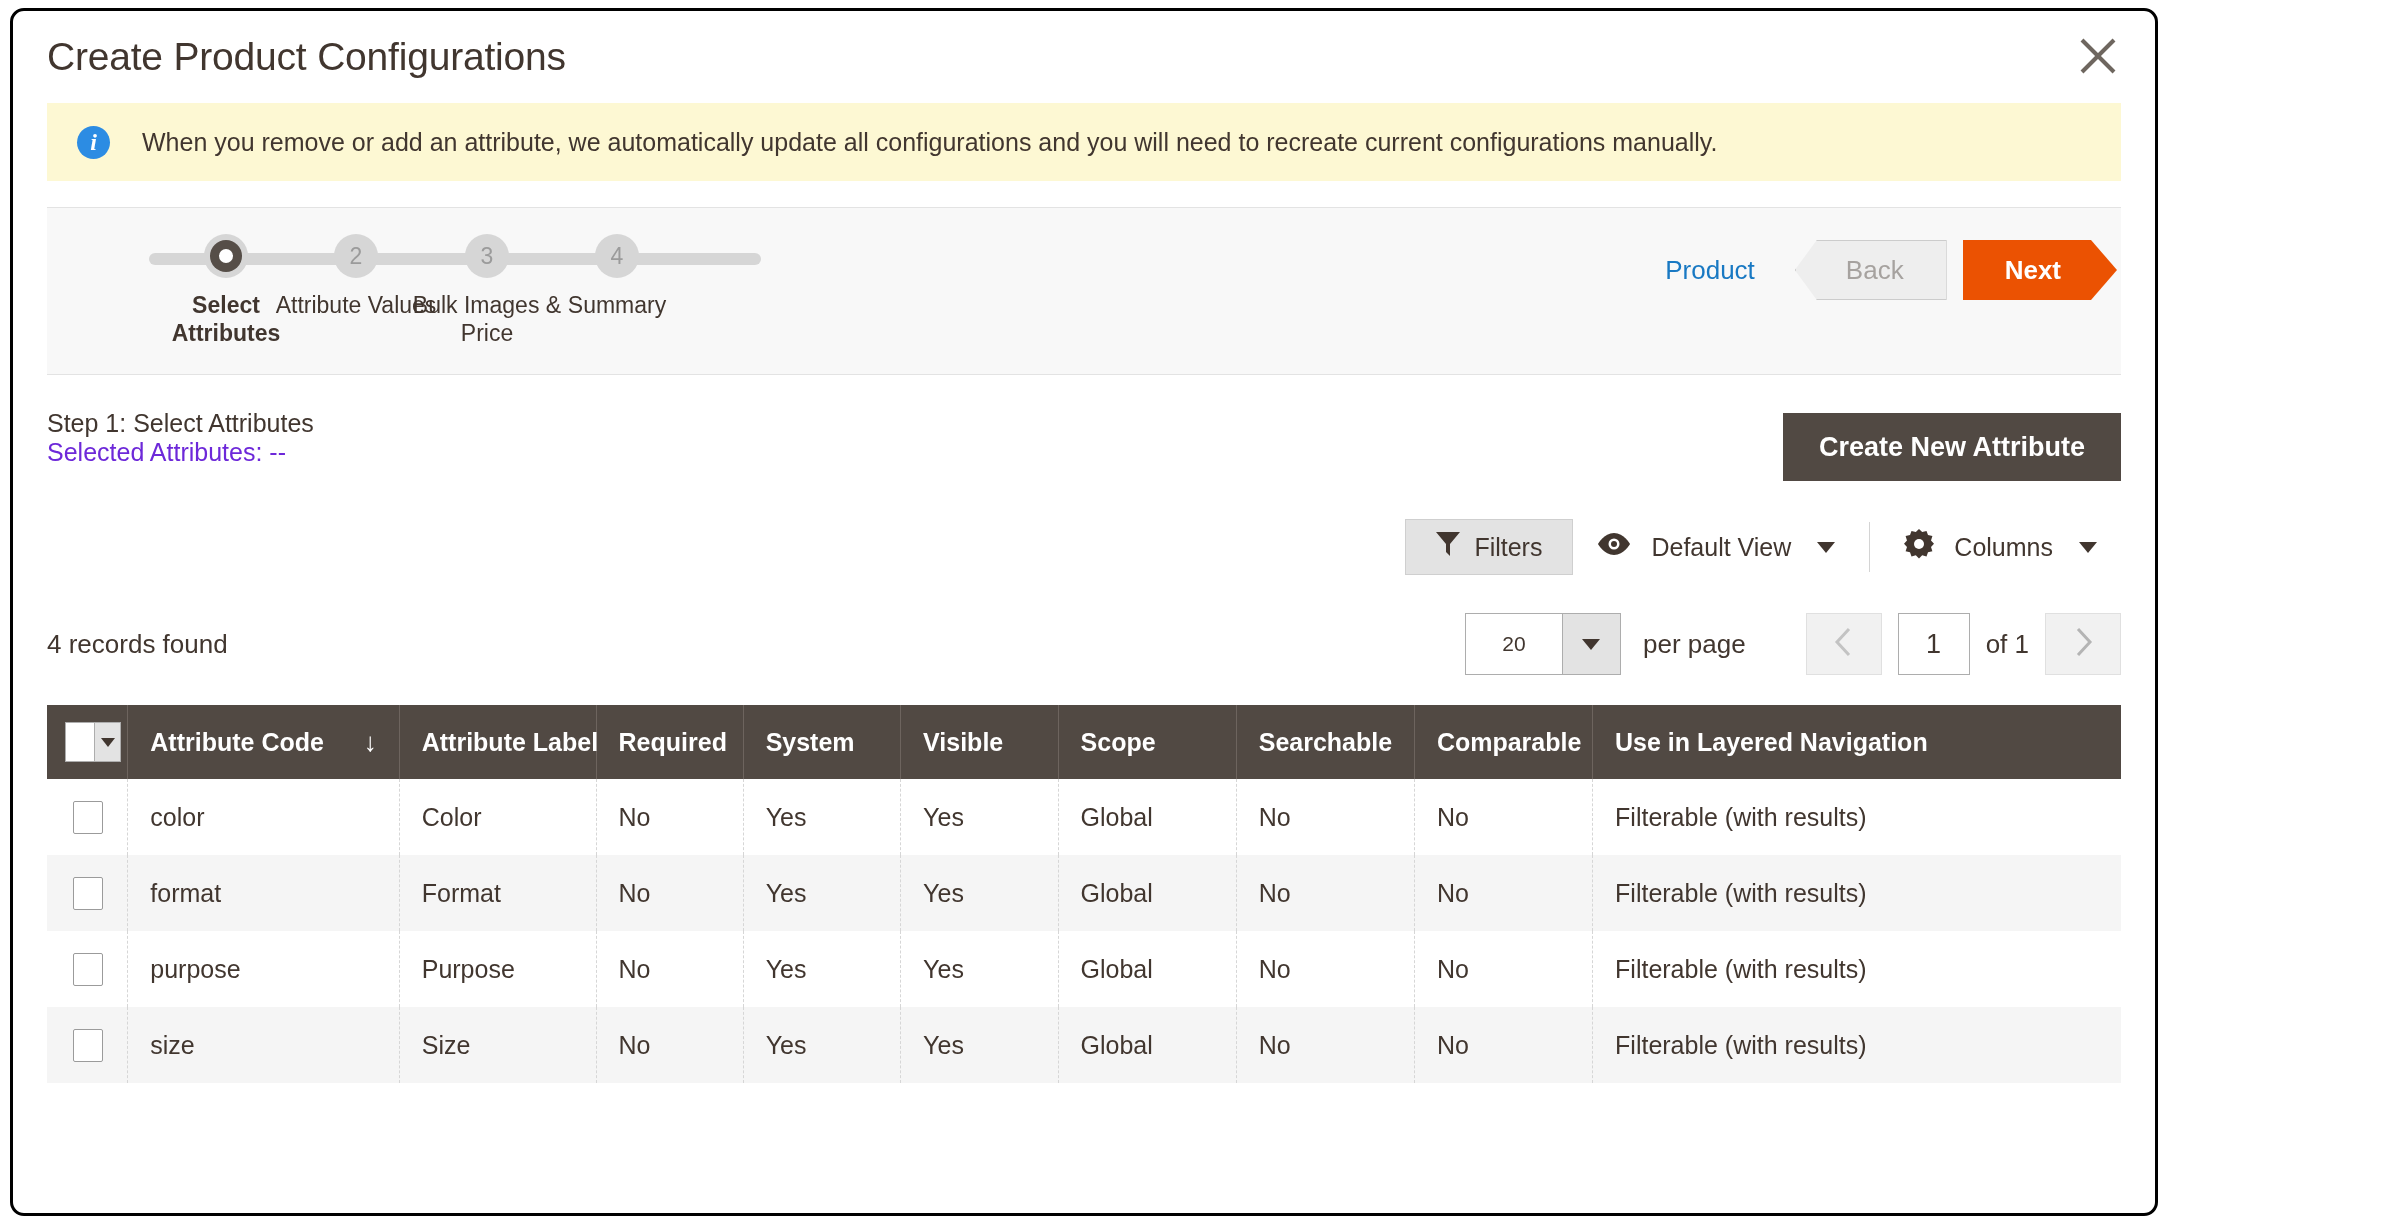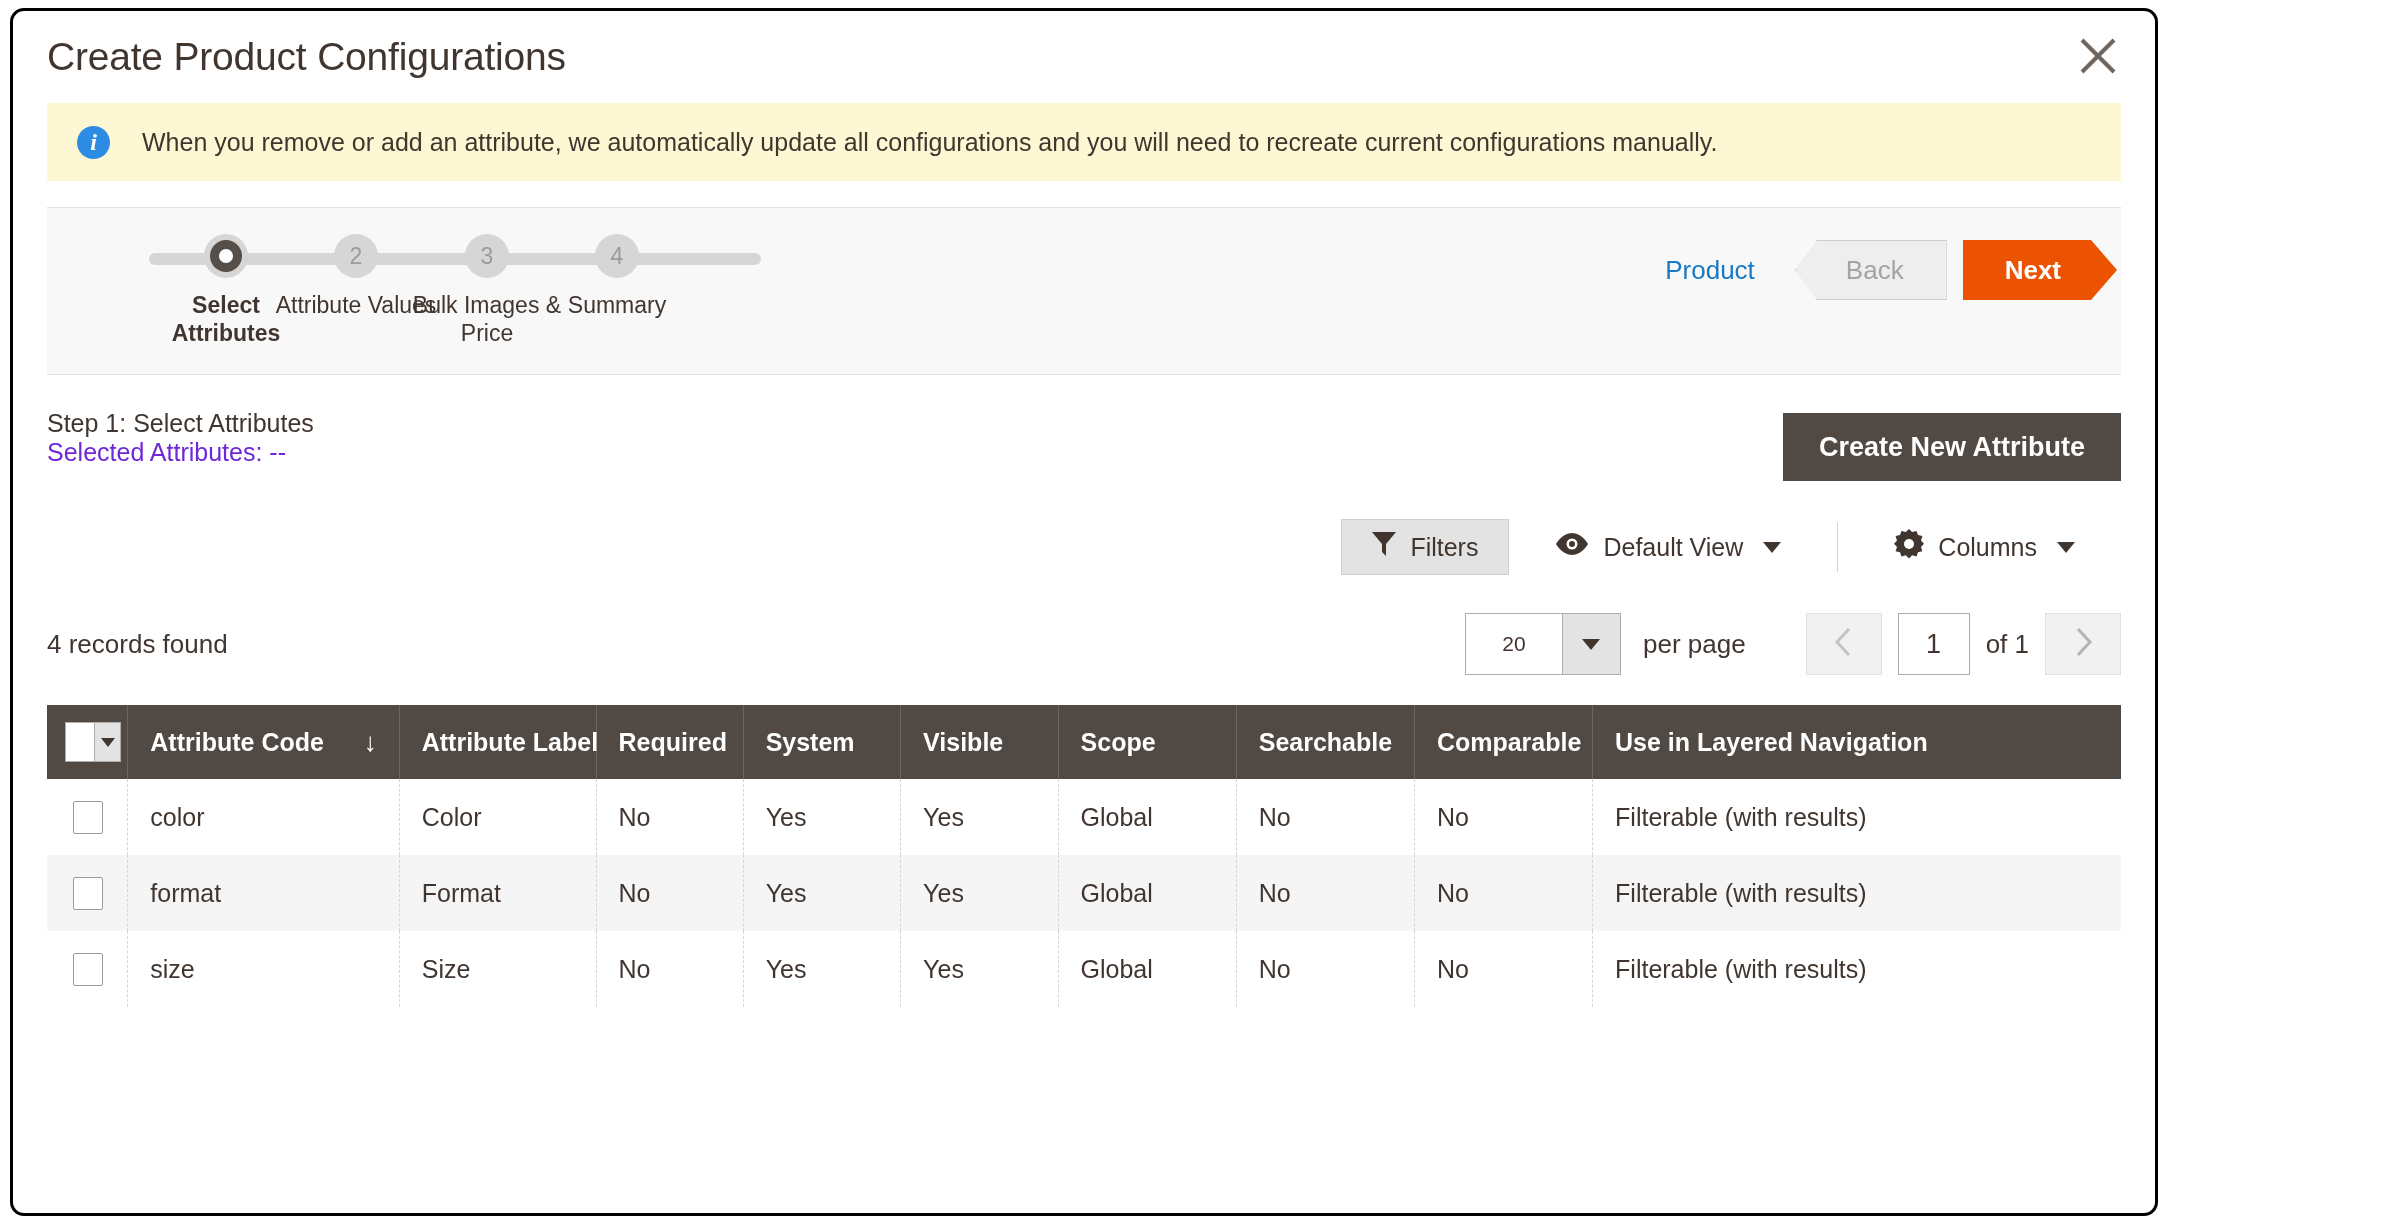--- a/index.html
+++ b/index.html
@@ -223,25 +223,25 @@
     border: 1px solid #cfcfcf;
     font-family: inherit;
     font-size: 25px;
     color: #41362f;
     height: 56px;
     padding: 0 30px;
     display: flex; align-items: center; gap: 14px;
     cursor: pointer;
   }
   .tool-item {
-    display: flex; align-items: center; gap: 14px;
+    display: flex; align-items: center; gap: 20px;
     font-size: 25px;
     color: #41362f;
     cursor: pointer;
-    padding: 0 46px;
+    padding: 0 24px;
     height: 56px;
     background: none; border: none;
     font-family: inherit;
   }
   .tool-sep {
     width: 1px; height: 50px;
     background: #d4d4d4;
     margin: 0 10px;
   }
   .caret {
@@ -561,20 +561,34 @@
           <td>Yes</td>
           <td>Global</td>
           <td>No</td>
           <td>No</td>
           <td>Filterable (with results)</td>
         </tr>
         <tr>
           <td class="col-check">
             <span class="row-check"></span>
           </td>
+          <td>purpose</td>
+          <td>Purpose</td>
+          <td>No</td>
+          <td>Yes</td>
+          <td>Yes</td>
+          <td>Global</td>
+          <td>No</td>
+          <td>No</td>
+          <td>Filterable (with results)</td>
+        </tr>
+        <tr>
+          <td class="col-check">
+            <span class="row-check"></span>
+          </td>
           <td>size</td>
           <td>Size</td>
           <td>No</td>
           <td>Yes</td>
           <td>Yes</td>
           <td>Global</td>
           <td>No</td>
           <td>No</td>
           <td>Filterable (with results)</td>
         </tr>

